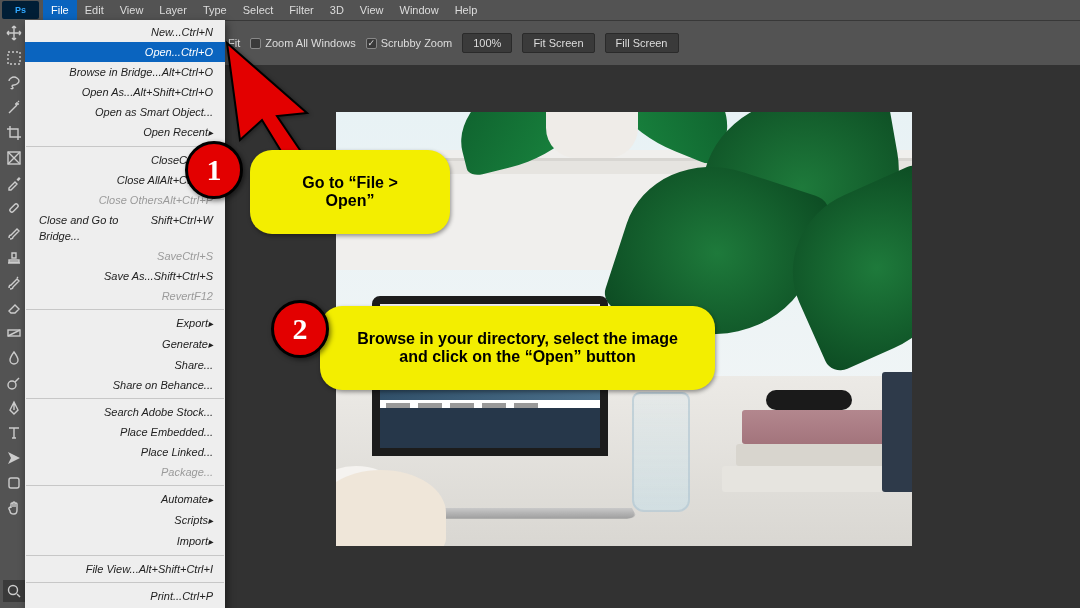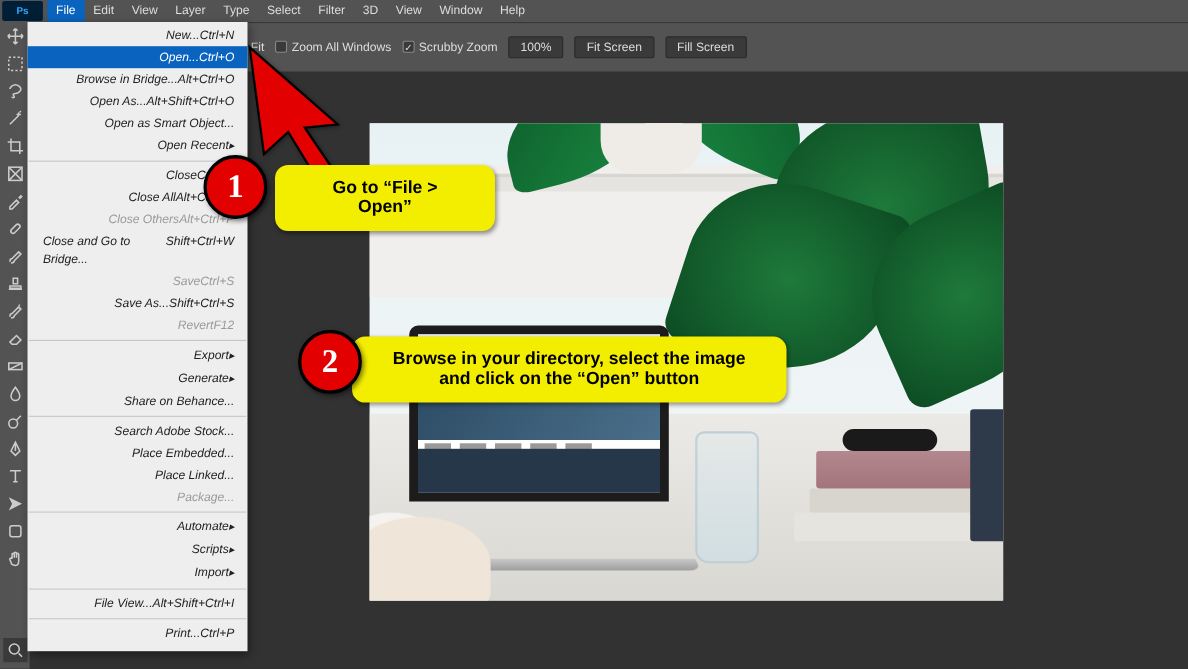--- a/index.html
+++ b/index.html
@@ -4,21 +4,21 @@
 <style>
 * { margin: 0; padding: 0; box-sizing: border-box; font-family: "Segoe UI", Tahoma, sans-serif; }
 body { background: #323232; width: 1080px; height: 608px; overflow: hidden; position: relative; color: #ddd; }
 
 .menubar { height: 20px; background: #535353; display: flex; align-items: center; font-size: 11px; position: relative; z-index: 10; }
 .ps-icon { width: 37px; height: 18px; margin: 0 4px 0 2px; background: #001e36; color: #31a8ff; display: flex; align-items: center; justify-content: center; font-size: 9px; font-weight: bold; border-radius: 2px; }
 .menubar-item { padding: 0 8px; height: 20px; line-height: 20px; cursor: default; }
 .menubar-item.active { background: #0a64bf; color: #fff; }
 
 .optbar { height: 45px; background: #535353; border-top: 1px solid #383838; display: flex; align-items: center; font-size: 11px; padding-left: 228px; gap: 10px; }
-.optbar .chk { display: flex; align-items: flex-start; gap: 4px; }
+.optbar .chk { display: flex; align-items: center; gap: 4px; }
 .optbar .chk .box { width: 11px; height: 11px; border: 1px solid #888; border-radius: 2px; display: flex; align-items: center; justify-content: center; font-size: 9px; background: #3a3a3a; }
 .optbar .zoomval, .optbar .btn { background: #3a3a3a; border: 1px solid #2a2a2a; padding: 3px 10px; border-radius: 2px; }
 
 .toolstrip { position: absolute; left: 0; top: 20px; width: 28px; bottom: 0; background: #535353; display: flex; flex-direction: column; align-items: center; padding-top: 2px; gap: 3px; border-right: 1px solid #2c2c2c; }
 .toolstrip .tool { width: 22px; height: 22px; display: flex; align-items: center; justify-content: center; color: #ccc; }
 .toolstrip .tool svg { width: 16px; height: 16px; fill: none; stroke: #ccc; stroke-width: 1.4; }
 .toolstrip .tool.zoom { margin-top: auto; margin-bottom: 6px; background: #3a3a3a; }
 
 .dropdown { position: absolute; left: 25px; top: 20px; width: 200px; background: #eeeeee; color: #222; font-size: 11px; box-shadow: 2px 3px 8px rgba(0,0,0,.45); z-index: 20; padding: 2px 0; }
 .dropdown .item { display: flex; justify-content: flex-end; padding: 2px 12px 2px 14px; line-height: 16px; position: relative; font-style: italic; }
@@ -57,21 +57,21 @@
 .canvas .books .b2 { width: 170px; height: 22px; bottom: 26px; right: 6px; background: #d8d5ce; }
 .canvas .books .b3 { width: 156px; height: 34px; bottom: 48px; right: 14px; background: linear-gradient(#b3878e,#a3747c); }
 .canvas .books .phone { width: 86px; height: 20px; bottom: 82px; right: 60px; background: #1a1a1a; border-radius: 10px; position: absolute; }
 .canvas .books .vbook { position: absolute; right: -8px; bottom: 0; width: 38px; height: 120px; background: #2e3a4a; border-radius: 3px; }
 .canvas .arm { position: absolute; left: -20px; bottom: -10px; width: 130px; height: 86px; background: #efe6d9; border-radius: 50% 50% 20% 20%; }
 .canvas .sleeve { position: absolute; left: -40px; bottom: -30px; width: 120px; height: 110px; background: #f5f3f0; border-radius: 50%; }
 .canvas .sleeve::before, .canvas .sleeve::after { content: ""; position: absolute; width: 14px; height: 14px; background: #2a2a2a; border-radius: 50%; }
 .canvas .sleeve::before { top: 24px; left: 40px; }
 .canvas .sleeve::after { top: 50px; left: 62px; }
 
-.callout { position: absolute; background: #f3ee00; color: #000; font-weight: bold; font-size: 16px; border-radius: 12px; padding: 12px 28px; text-align: center; box-shadow: 1px 2px 4px rgba(0,0,0,.4); z-index: 30; display: flex; align-items: center; }
+.callout { position: absolute; background: #f3ee00; color: #000; font-weight: bold; font-size: 16px; border-radius: 22px; padding: 24px 28px; text-align: center; box-shadow: 1px 2px 4px rgba(0,0,0,.4); z-index: 30; display: flex; align-items: center; }
 .callout.c1 { left: 250px; top: 150px; width: 200px; }
 .callout.c2 { left: 320px; top: 306px; width: 395px; }
 .num-badge { position: absolute; width: 58px; height: 58px; border-radius: 50%; background: #e30000; border: 3px solid #000; display: flex; align-items: center; justify-content: center; color: #fff; font-family: Georgia, serif; font-size: 30px; font-weight: bold; z-index: 31; box-shadow: 2px 2px 5px rgba(0,0,0,.5); }
 .badge1 { left: 185px; top: 141px; }
 .badge2 { left: 271px; top: 300px; }
 
 .arrow { position: absolute; z-index: 25; }
 .arrow svg { filter: drop-shadow(1px 1px 2px rgba(0,0,0,.4)); }
 .arrow1 { left: 222px; top: 38px; }
 </style>
@@ -277,20 +277,24 @@
       <span>F12</span>
     </div>
     <hr>
     <div class="item">
       <span>Export</span>
       <span class="sub"></span>
     </div>
     <div class="item">
       <span>Generate</span>
       <span class="sub"></span>
+    </div>
+    <div class="item">
+      <span>Share...</span>
+      <span></span>
     </div>
     <div class="item">
       <span>Share on Behance...</span>
       <span></span>
     </div>
     <hr>
     <div class="item">
       <span>Search Adobe Stock...</span>
       <span></span>
     </div>

